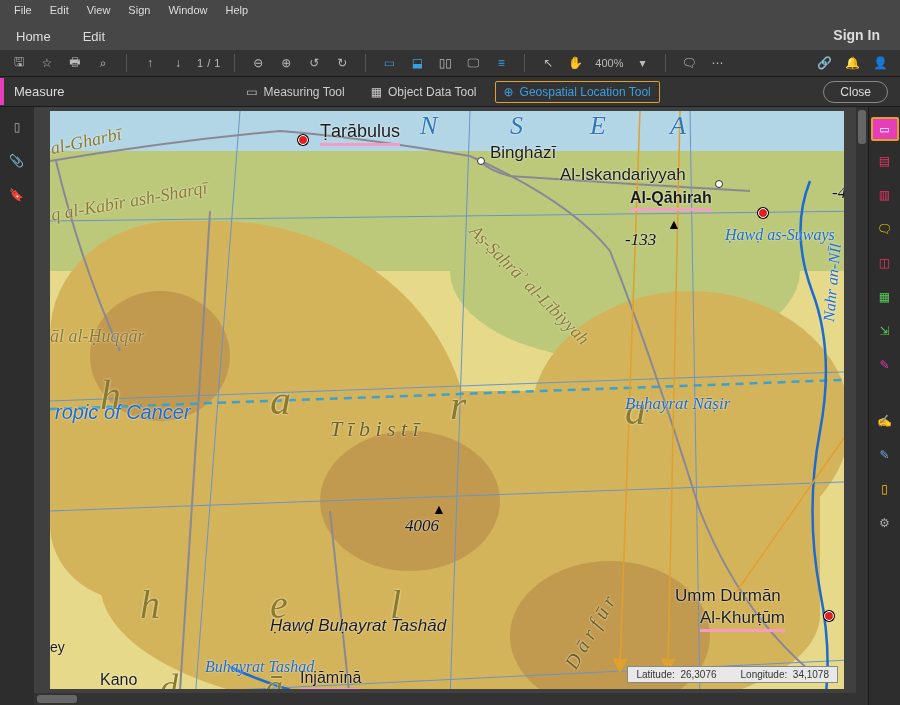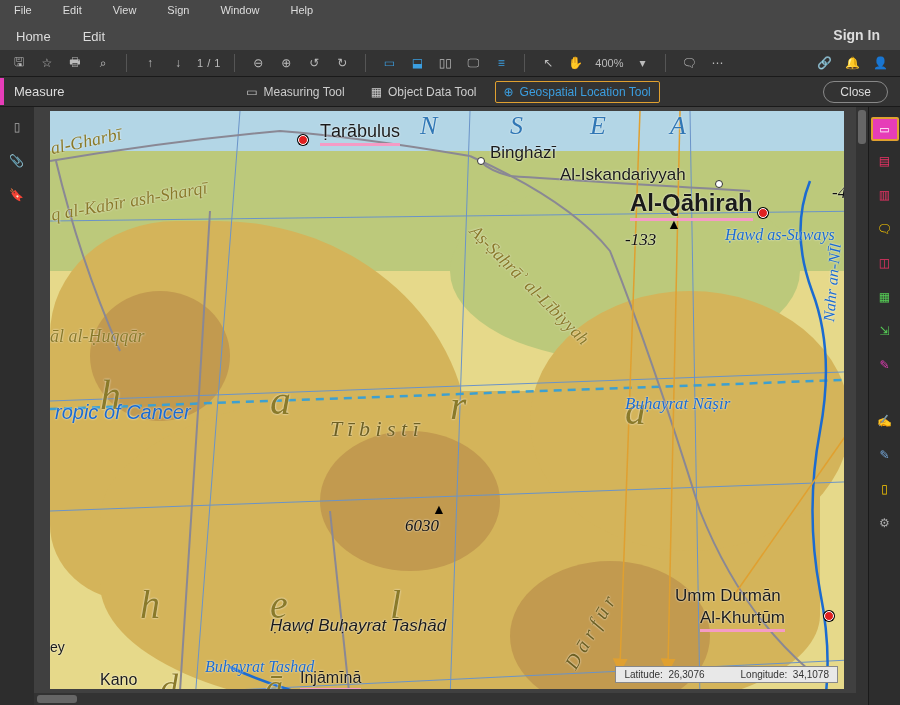--- a/index.html
+++ b/index.html
@@ -1,17 +1,17 @@
 <!DOCTYPE html>
 <html><head>
 <meta charset="utf-8">
 <style>
   * { box-sizing: border-box; margin: 0; padding: 0; }
   body { font-family: "Segoe UI", Arial, sans-serif; font-size: 12px; background: #2d2d2d; color: #ddd; width: 900px; height: 705px; overflow: hidden; display: flex; flex-direction: column; }
-  .menubar { background: #474747; display: flex; padding: 2px 6px; gap: 15px; }
+  .menubar { background: #474747; display: flex; padding: 2px 6px; gap: 2px; }
   .menubar span { padding: 2px 8px; font-size: 11px; cursor: default; }
   .tabbar { display: flex; align-items: flex-end; height: 30px; background: #474747; }
   .navtab { padding: 6px 16px; font-size: 13px; color: #ddd; }
   .doctab { background: #333; padding: 6px 12px; font-size: 12px; display: flex; align-items: center; gap: 8px; }
   .doctab .x { font-size: 12px; }
   .signin { margin-left: auto; padding: 0 20px; align-self: center; font-size: 14px; font-weight: 600; }
   .toolbar { background: #333; display: flex; align-items: center; padding: 4px 10px; gap: 10px; color: #bbb; border-bottom: 1px solid #1a1a1a; }
   .toolbar .sep { width: 1px; height: 18px; background: #555; margin: 0 4px; }
   .toolbar .ic { width: 18px; height: 18px; display: inline-flex; align-items: center; justify-content: center; }
   .toolbar .pg { font-size: 11px; display: flex; gap: 4px; align-items: center; }
@@ -45,21 +45,21 @@
   .dashed { stroke: #3da0d0; stroke-width: 2.5; stroke-dasharray: 8 6; }
   .arrow { stroke: #e0a030; stroke-width: 1.5; fill: none; }
   .city { position: absolute; font-family: Arial; font-style: normal; color: #1a1a1a; text-shadow: 0 0 2px #fff; white-space: nowrap; }
   .region { position: absolute; font-family: Georgia, serif; font-style: italic; color: #8a7a2a; text-shadow: 0 0 2px #fff; }
   .hydro { position: absolute; font-family: Georgia, serif; font-style: italic; color: #1b6bd0; text-shadow: 0 0 2px #fff; white-space: nowrap; }
   .dot-red { width: 10px; height: 10px; border-radius: 50%; background: #e02020; border: 1.5px solid #fff; position: absolute; box-shadow: 0 0 0 1px #000; }
   .dot-wh { width: 8px; height: 8px; border-radius: 50%; background: #fff; border: 1.5px solid #333; position: absolute; }
   .tri { position: absolute; color: #000; font-size: 14px; }
   .elev { position: absolute; font-style: italic; color: #111; font-family: Georgia, serif; text-shadow: 0 0 2px #fff; }
   .pinksel { position: absolute; background: #e63db8; border: 2px solid #e0a030; width: 28px; height: 24px; display: flex; align-items: center; justify-content: center; font-size: 11px; color: #fff; border-radius: 2px; }
-  .coords { position: absolute; right: 30px; bottom: 22px; background: #e8e8e8; border: 1px solid #888; font-size: 10px; color: #333; padding: 2px 8px; display: flex; gap: 36px; }
+  .coords { position: absolute; right: 30px; bottom: 22px; background: #e8e8e8; border: 1px solid #888; font-size: 10px; color: #333; padding: 2px 8px; display: flex; gap: 24px; }
   .pinkunderline { border-bottom: 3px solid #f59bc5; display: inline-block; padding-bottom: 1px; }
 </style>
 </head>
 <body>
 
 <div class="menubar">
   <span>File</span>
   <span>Edit</span>
   <span>View</span>
   <span>Sign</span>
@@ -215,33 +215,33 @@
 
       <span class="hydro" style="top:290px;left:5px;font-size:20px;font-family:Arial;font-style:italic">ropic of Cancer</span>
 
       <div class="dot-red" style="top:24px;left:248px"></div>
       <span class="city pinkunderline" style="top:10px;left:270px;font-size:18px">Ṭarābulus</span>
       <div class="dot-wh" style="top:46px;left:427px"></div>
       <span class="city" style="top:32px;left:440px;font-size:17px">Binghāzī</span>
       <div class="dot-wh" style="top:69px;left:665px"></div>
       <span class="city" style="top:54px;left:510px;font-size:17px">Al-Iskandariyyah</span>
       <div class="dot-red" style="top:97px;left:708px"></div>
-      <span class="city pinkunderline" style="top:78px;left:580px;font-size:24px;font-weight:600">Al-Qāhirah</span>
+      <span class="city pinkunderline" style="top:78px;left:580px;font-size:16px;font-weight:600">Al-Qāhirah</span>
       <div class="dot-red" style="top:500px;left:774px"></div>
       <span class="city" style="top:475px;left:625px;font-size:17px">Umm Durmān</span>
       <span class="city pinkunderline" style="top:497px;left:650px;font-size:17px">Al-Khurṭūm</span>
       <span class="city" style="top:506px;left:220px;font-size:17px;font-style:italic;text-align:center;line-height:1.1"><span>Ḥawḍ Buḥayrat Tashād</span></span>
       <span class="city pinkunderline" style="top:558px;left:250px;font-size:16px">Injāmīnā</span>
       <span class="city" style="top:560px;left:50px;font-size:16px">Kano</span>
 
       <span class="tri" style="top:105px;left:617px">▲</span>
       <span class="elev" style="top:119px;left:575px;font-size:17px">-133</span>
       <span class="elev" style="top:72px;left:782px;font-size:17px">-41</span>
       <span class="tri" style="top:390px;left:382px">▲</span>
-      <span class="elev" style="top:405px;left:355px;font-size:17px">6030</span>
+      <span class="elev" style="top:405px;left:355px;font-size:17px">4006</span>
 
     </div>
     <div class="coords">
       <span><span>Latitude:</span>&nbsp;&nbsp;<span>26,3076</span></span>
       <span><span>Longitude:</span>&nbsp;&nbsp;<span>34,1078</span></span>
     </div>
     <div class="scrollbar-v"></div>
     <div class="scrollbar-h"></div>
   </div>
 

